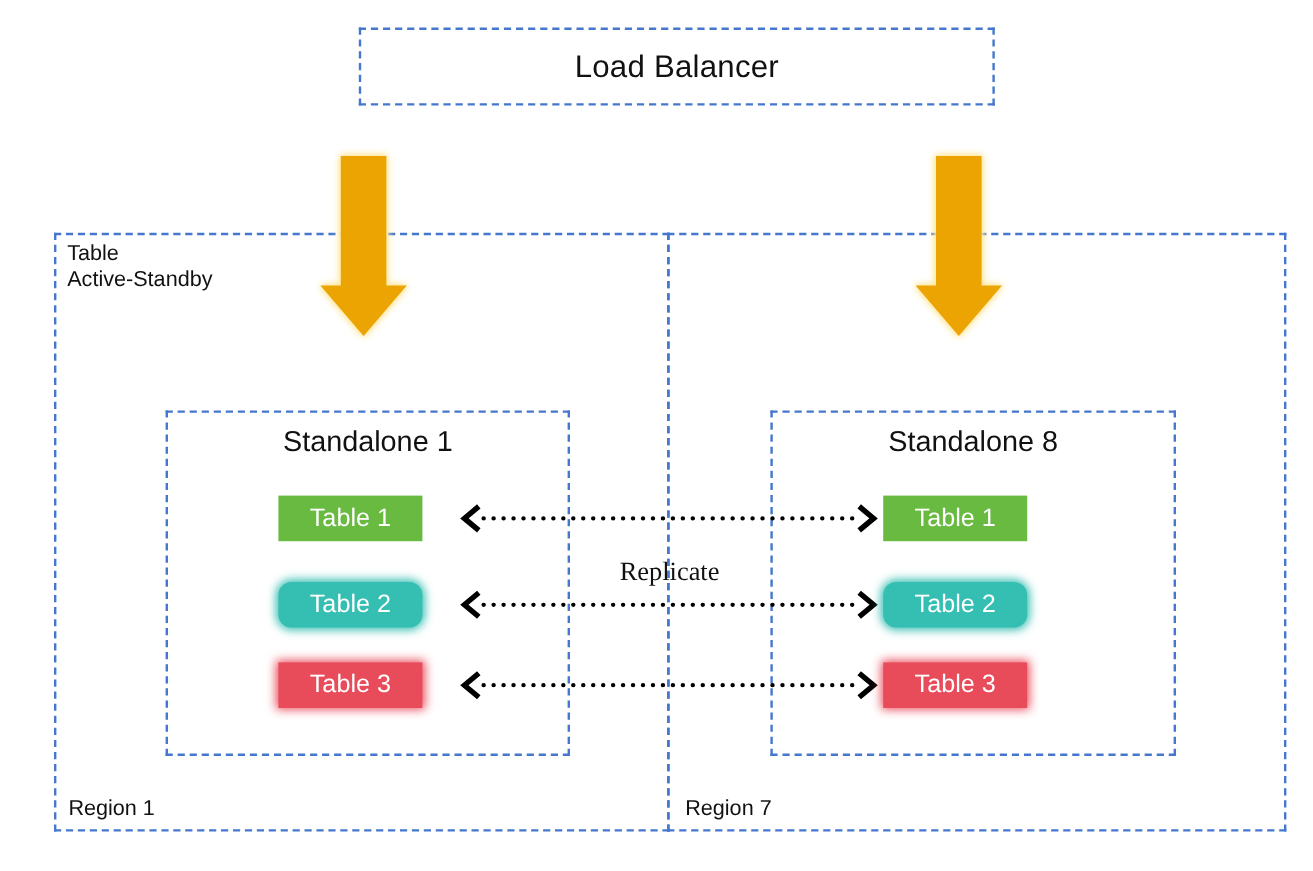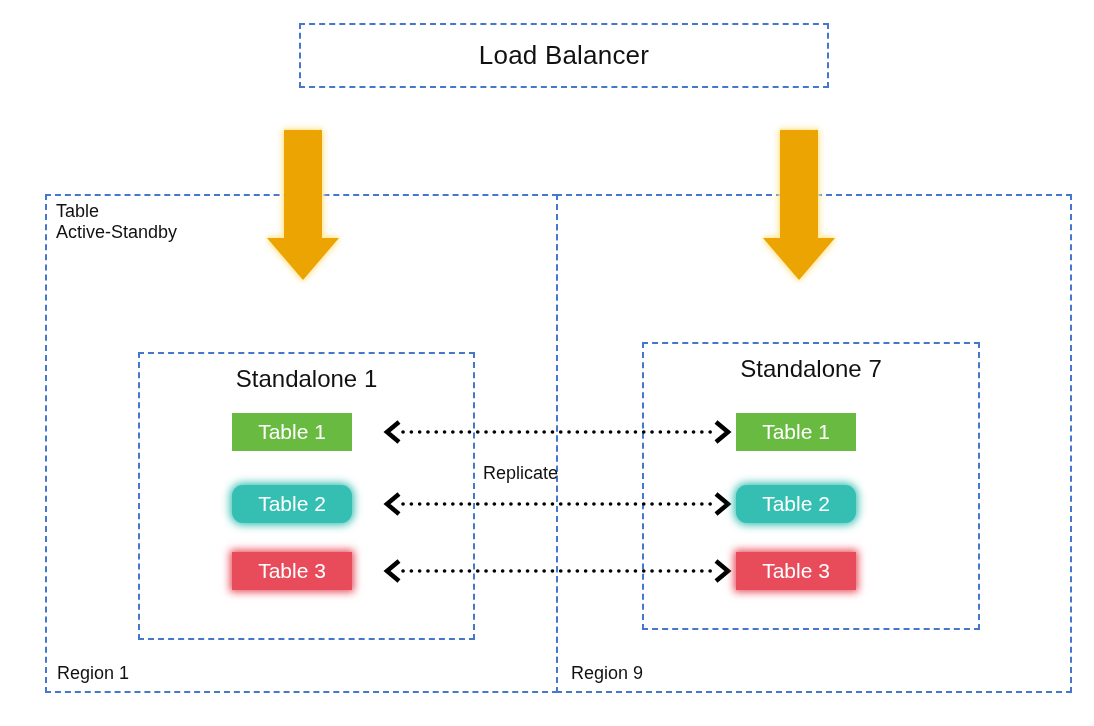--- a/index.html
+++ b/index.html
@@ -15,41 +15,41 @@
     filter:drop-shadow(0 0 3px var(--arrow_glow)) drop-shadow(0 0 2px var(--arrow_glow));}
   .arrow-1{left:265px;}
   .arrow-2{left:761px;}
 
   .region-1{left:45px;top:194px;width:513px;height:499px;}
   .region-2{left:556px;top:194px;width:516px;height:499px;}
   .corner-label{position:absolute;left:9px;top:5px;font-size:18px;line-height:21px;}
   .region-name{position:absolute;left:10px;bottom:7px;font-size:18px;}
   .region-2 .region-name{left:13px;}
 
-  .standalone-1{left:138px;top:352px;width:337px;height:288px;}
+  .standalone-1{left:138px;top:342px;width:337px;height:288px;}
   .standalone-2{left:642px;top:342px;width:338px;height:288px;}
   .standalone-title{text-align:center;margin-top:11px;font-size:24px;}
 
   .table-box{position:absolute;width:120px;height:38px;display:flex;align-items:center;justify-content:center;
     color:var(--table_text);font-size:21px;z-index:6;}
   .col-left{left:232px;}
   .col-right{left:736px;}
   .row-1{top:413px;}
   .row-2{top:485px;}
   .row-3{top:552px;}
   .t1{background:var(--table1);}
   .t2{background:var(--table2);box-shadow:0 0 8px 2px var(--table2);border-radius:11px;}
   .t3{background:var(--table3);box-shadow:0 0 8px 2px var(--table3);}
 
   .connector{position:absolute;left:382px;width:351px;height:26px;z-index:4;}
   .conn-1{top:419px;}
   .conn-2{top:491px;}
   .conn-3{top:558px;}
 
-  .replicate-label{position:absolute;left:483px;top:463px;width:150px;text-align:left;font-size:18px;z-index:7;}
+  .replicate-label{position:absolute;left:483px;top:463px;width:150px;text-align:center;font-size:22px;z-index:7;font-family:Liberation Serif, serif;}
 </style>
 </head>
 <body>
 
 <div class="canvas">
 
   <div class="dashed-box lb-box">
     <span class="lb-label">Load Balancer</span>
   </div>
 
@@ -62,29 +62,29 @@
 
   <div class="dashed-box region-1">
     <div class="corner-label">
       <div>Table</div>
       <div>Active-Standby</div>
     </div>
     <div class="region-name">Region 1</div>
   </div>
 
   <div class="dashed-box region-2">
-    <div class="region-name">Region 9</div>
+    <div class="region-name">Region 7</div>
   </div>
 
   <div class="dashed-box standalone-1">
     <div class="standalone-title">Standalone 1</div>
   </div>
 
   <div class="dashed-box standalone-2">
-    <div class="standalone-title">Standalone 7</div>
+    <div class="standalone-title">Standalone 8</div>
   </div>
 
   <div class="table-box t1 col-left row-1">Table 1</div>
   <div class="table-box t2 col-left row-2">Table 2</div>
   <div class="table-box t3 col-left row-3">Table 3</div>
 
   <div class="table-box t1 col-right row-1">Table 1</div>
   <div class="table-box t2 col-right row-2">Table 2</div>
   <div class="table-box t3 col-right row-3">Table 3</div>
 

